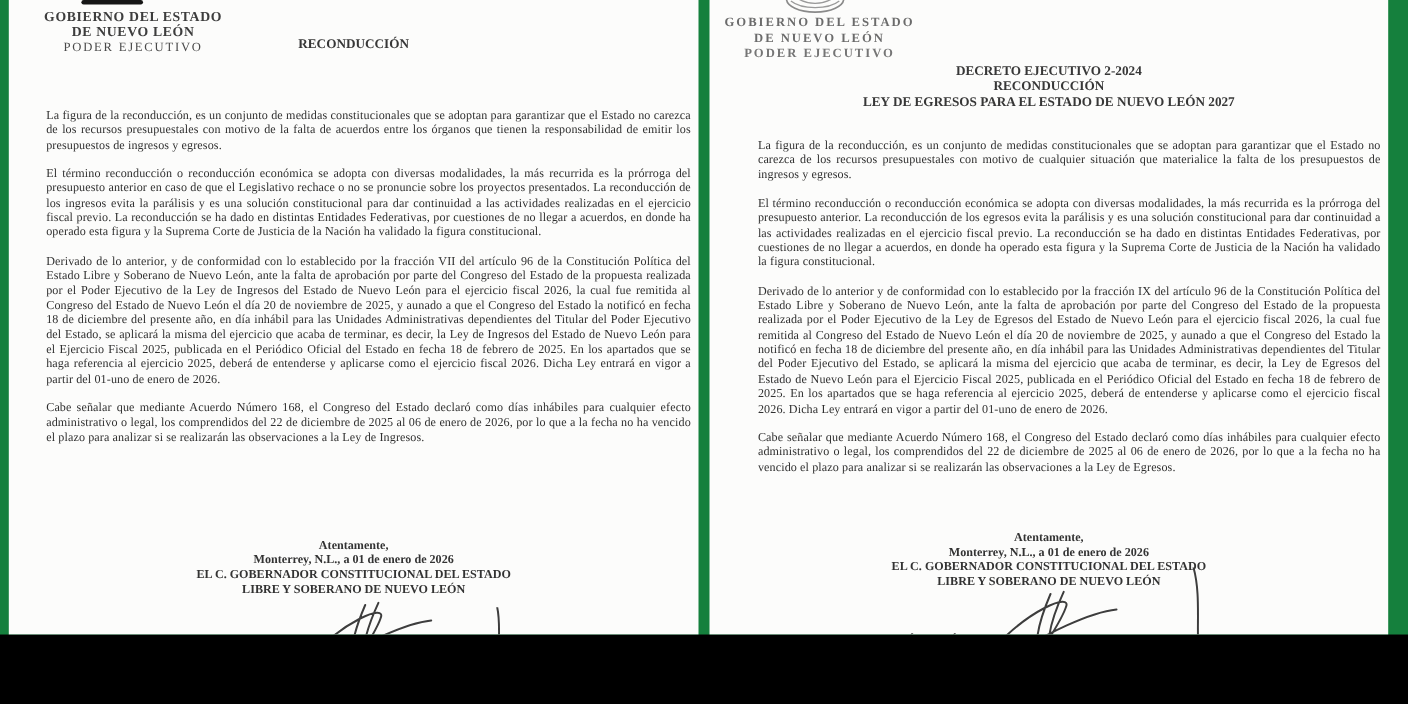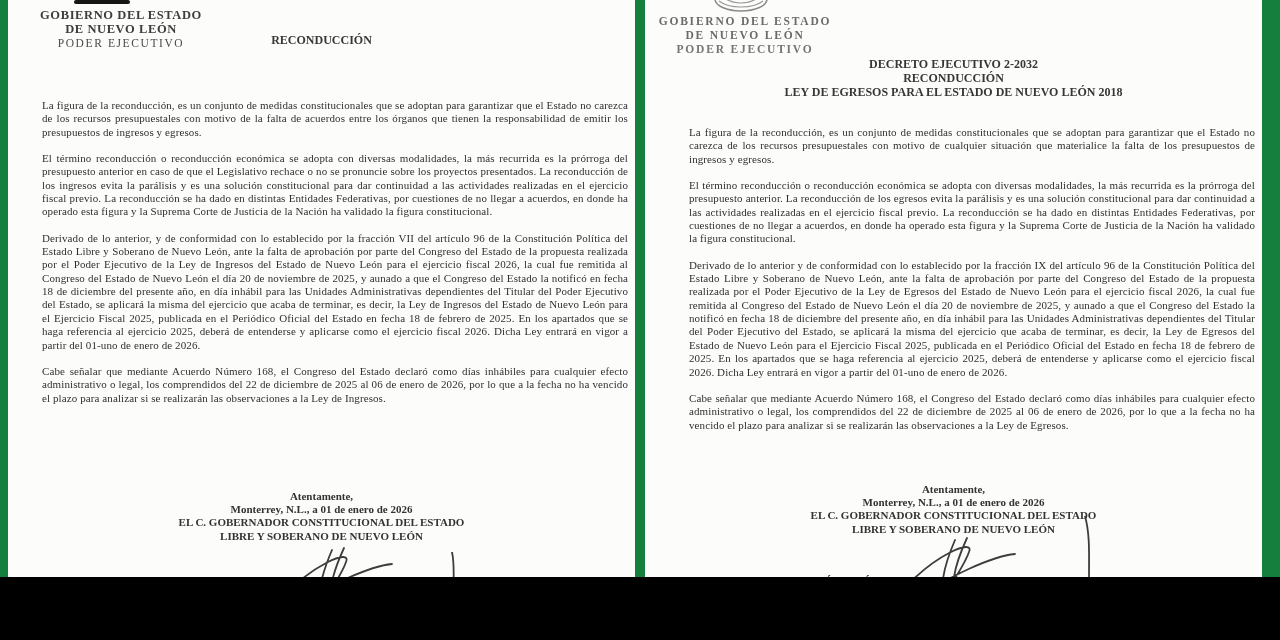--- a/index.html
+++ b/index.html
@@ -122,23 +122,23 @@
       <path d="M16 6 C 26 14, 50 14, 60 6 M20 2 C 30 10, 46 10, 56 2" fill="none" stroke="#9a9a9a" stroke-width="1.2"></path>
     </svg>
 
     <div class="letterhead">
       <div class="lh-line">GOBIERNO DEL ESTADO</div>
       <div class="lh-line">DE NUEVO LEÓN</div>
       <div class="lh-line poder">PODER EJECUTIVO</div>
     </div>
 
     <div class="doc-title">
-      <div>DECRETO EJECUTIVO 2-2032</div>
+      <div>DECRETO EJECUTIVO 2-2024</div>
       <div>RECONDUCCIÓN</div>
-      <div>LEY DE EGRESOS PARA EL ESTADO DE NUEVO LEÓN 2018</div>
+      <div>LEY DE EGRESOS PARA EL ESTADO DE NUEVO LEÓN 2027</div>
     </div>
 
     <div class="doc-body">
       <p>La figura de la reconducción, es un conjunto de medidas constitucionales que se adoptan para garantizar que el Estado no carezca de los recursos presupuestales con motivo de cualquier situación que materialice la falta de los presupuestos de ingresos y egresos.</p>
       <p>El término reconducción o reconducción económica se adopta con diversas modalidades, la más recurrida es la prórroga del presupuesto anterior. La reconducción de los egresos evita la parálisis y es una solución constitucional para dar continuidad a las actividades realizadas en el ejercicio fiscal previo. La reconducción se ha dado en distintas Entidades Federativas, por cuestiones de no llegar a acuerdos, en donde ha operado esta figura y la Suprema Corte de Justicia de la Nación ha validado la figura constitucional.</p>
       <p>Derivado de lo anterior y de conformidad con lo establecido por la fracción IX del artículo 96 de la Constitución Política del Estado Libre y Soberano de Nuevo León, ante la falta de aprobación por parte del Congreso del Estado de la propuesta realizada por el Poder Ejecutivo de la Ley de Egresos del Estado de Nuevo León para el ejercicio fiscal 2026, la cual fue remitida al Congreso del Estado de Nuevo León el día 20 de noviembre de 2025, y aunado a que el Congreso del Estado la notificó en fecha 18 de diciembre del presente año, en día inhábil para las Unidades Administrativas dependientes del Titular del Poder Ejecutivo del Estado, se aplicará la misma del ejercicio que acaba de terminar, es decir, la Ley de Egresos del Estado de Nuevo León para el Ejercicio Fiscal 2025, publicada en el Periódico Oficial del Estado en fecha 18 de febrero de 2025. En los apartados que se haga referencia al ejercicio 2025, deberá de entenderse y aplicarse como el ejercicio fiscal 2026. Dicha Ley entrará en vigor a partir del 01-uno de enero de 2026.</p>
       <p>Cabe señalar que mediante Acuerdo Número 168, el Congreso del Estado declaró como días inhábiles para cualquier efecto administrativo o legal, los comprendidos del 22 de diciembre de 2025 al 06 de enero de 2026, por lo que a la fecha no ha vencido el plazo para analizar si se realizarán las observaciones a la Ley de Egresos.</p>
     </div>
 
     <div class="closing">

